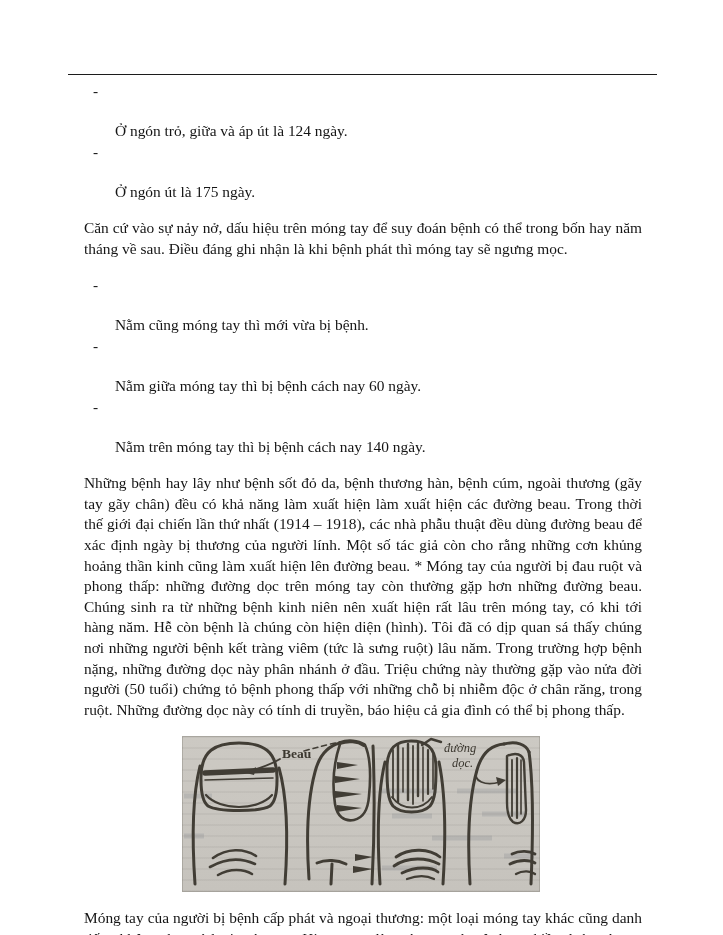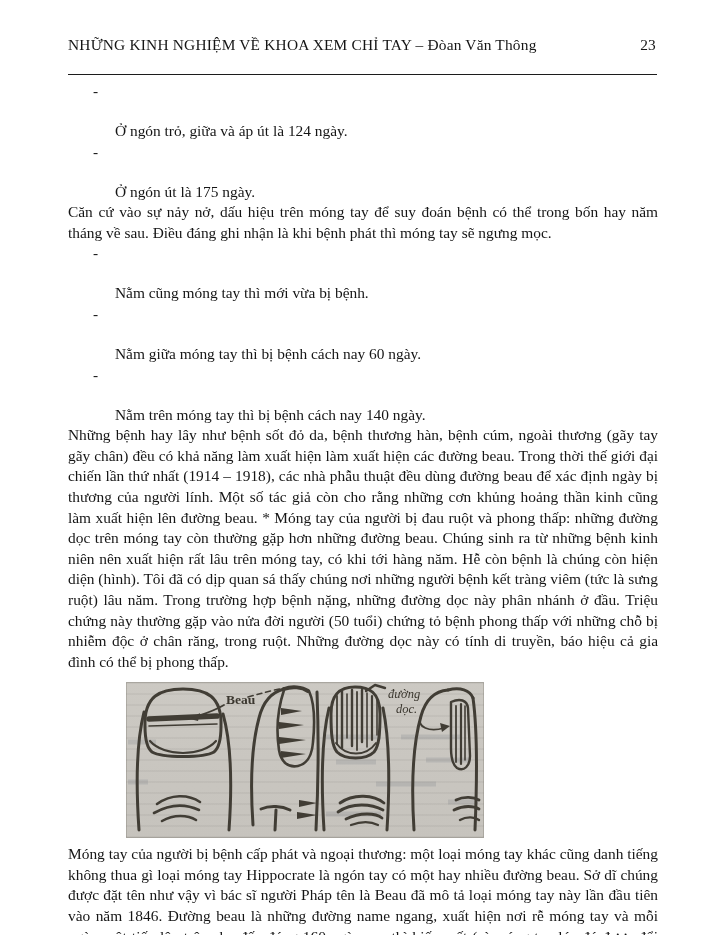--- a/index.html
+++ b/index.html
@@ -18,48 +18,44 @@
   }
   .header .pagenum{font-size:15.4px;padding-right:2px;}
   .rule{
     position:absolute;left:68px;top:74px;width:589px;height:0;
     border-top:1.7px solid #1c1c1c;
   }
   .content{
     position:absolute;left:68px;top:81px;width:590px;
     font-size:15.4px;line-height:20.6px;text-align:justify;
   }
-  p.para{margin:0;}
+  p.para{margin:16px;}
   .li{display:flex;}
   .li .dash{flex:0 0 auto;width:22px;margin-left:25px;}
   .li .litext{flex:1 1 auto;text-align:left;margin-top:40px;}
   .figure{
     position:relative;
-    margin:10px 0 6px 58px;
+    margin:10px 0 6px 114px;
     width:358px;height:156px;
     background:
       repeating-linear-gradient(0deg, rgba(125,122,118,0.10) 0 2px, rgba(0,0,0,0) 2px 11px),
       linear-gradient(#ccc9c3,#c6c3bd);
     box-shadow:inset 0 0 0 1px rgba(120,117,110,0.35);
   }
   .figure svg{position:absolute;inset:0;}
   .fig-stroke{stroke:#413d35;fill:none;stroke-linecap:round;stroke-linejoin:round;}
   .fig-fill{fill:#413d35;stroke:none;}
   .fig-label{fill:#3b372f;font-family:"Liberation Serif", serif;}
   .bleed{stroke:rgba(95,100,112,0.16);stroke-width:5;fill:none;}
 </style>
 </head>
 <body>
 
 <div class="page">
 
-  <div class="header">
-    <span>NHỮNG KINH NGHIỆM VỀ KHOA XEM CHỈ TAY – Đòan Văn Thông</span>
-    <span class="pagenum">23</span>
-  </div>
 
   <div class="rule"></div>
 
   <div class="content">
 
     <div class="li">
       <span class="dash">-</span>
       <span class="litext">Ở ngón trỏ, giữa và áp út là 124 ngày.</span>
     </div>
     <div class="li">

